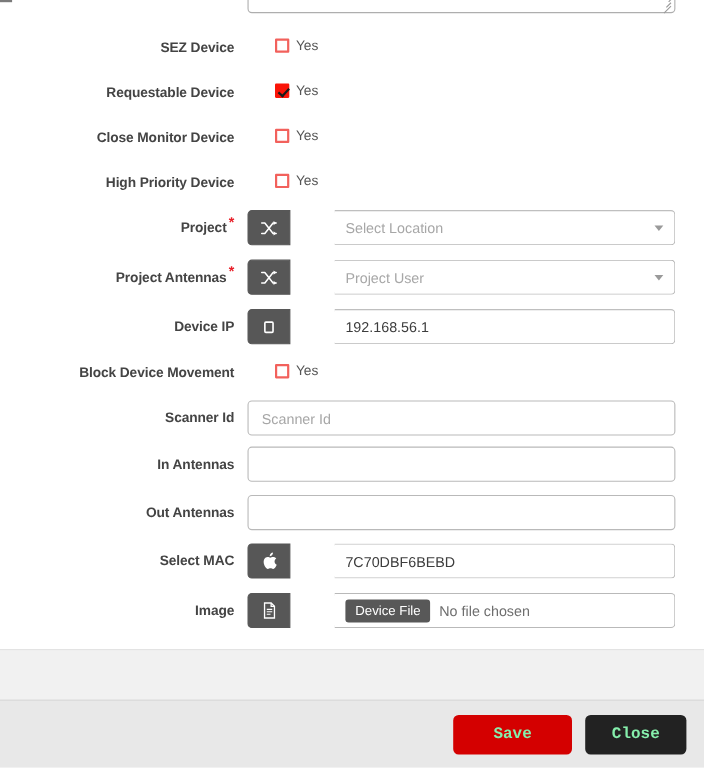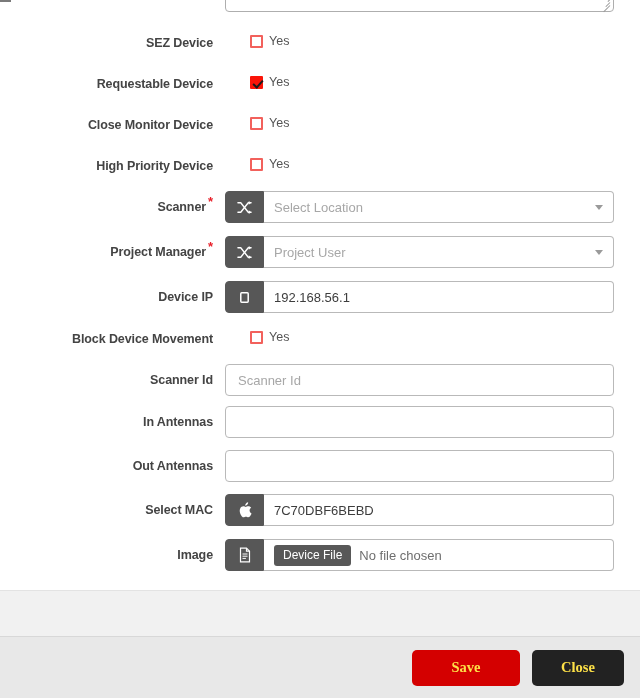--- a/index.html
+++ b/index.html
@@ -147,20 +147,21 @@
     border-left: none;
     border-radius: 0 4px 4px 0;
     background: #ffffff;
     display: flex;
     align-items: center;
     padding: 0 10px;
     position: relative;
     font-size: 13px;
     color: #3d3d3d;
     overflow: hidden;
+    margin-left: 40px;
   }
   .ifield.placeholder { color: #a7a7a7; }
 
   .caret {
     position: absolute;
     right: 11px; top: 50%;
     margin-top: -2px;
     width: 0; height: 0;
     border-left: 4px solid transparent;
     border-right: 4px solid transparent;
@@ -221,24 +222,24 @@
     border-top: 1px solid #d8d8d8;
     display: flex;
     align-items: center;
     justify-content: flex-end;
     gap: 12px;
     padding-right: 16px;
   }
   .btn {
     border: none;
     border-radius: 5px;
-    font-family: Liberation Serif, serif;
+    font-family: Liberation Mono, monospace;
     font-size: 14.5px;
     font-weight: bold;
-    color: #fde047;
+    color: #86efac;
     cursor: pointer;
     padding: 2px;
   }
   .btn-save {
     width: 108px; height: 36px;
     background: #d40000;
   }
   .btn-close {
     width: 92px; height: 36px;
     background: #222222;
@@ -287,37 +288,37 @@
 
     <div class="row" style="top:159px;">
       <div class="fld-label">High Priority Device</div>
       <label class="cb-wrap" style="top:-2px;">
         <span class="cbox"></span>
         <span class="cb-text">Yes</span>
       </label>
     </div>
 
     <div class="row" style="top:200px;">
-      <div class="fld-label" style="top:0px;"><span>Scanner</span><span class="req-star">*</span></div>
+      <div class="fld-label" style="top:0px;"><span>Project</span><span class="req-star">*</span></div>
       <div class="igroup" style="top:-9px; width:389px;">
         <span class="iprefix">
           <svg width="15" height="15" viewBox="0 0 16 16" fill="none" stroke="#ffffff" stroke-width="1.5" stroke-linecap="round" stroke-linejoin="round">
             <path d="M1 3h3l8 10h3"></path>
               <path d="M1 13h3l8-10h3"></path>
             <polyline points="12.5,1 15,3 12.5,5" fill="#ffffff" stroke="none"></polyline>
             <polyline points="12.5,11 15,13 12.5,15" fill="#ffffff" stroke="none"></polyline>
           </svg>
         </span>
         <span class="ifield placeholder">Select Location</span>
         <span class="caret"></span>
       </div>
     </div>
 
     <div class="row" style="top:245px;">
-      <div class="fld-label" style="top:0px;"><span>Project Manager</span><span class="req-star">*</span></div>
+      <div class="fld-label" style="top:0px;"><span>Project Antennas</span><span class="req-star">*</span></div>
       <div class="igroup" style="top:-9px; width:389px;">
         <span class="iprefix">
           <svg width="15" height="15" viewBox="0 0 16 16" fill="none" stroke="#ffffff" stroke-width="1.5" stroke-linecap="round" stroke-linejoin="round">
             <path d="M1 3h3l8 10h3"></path>
               <path d="M1 13h3l8-10h3"></path>
             <polyline points="12.5,1 15,3 12.5,5" fill="#ffffff" stroke="none"></polyline>
             <polyline points="12.5,11 15,13 12.5,15" fill="#ffffff" stroke="none"></polyline>
           </svg>
         </span>
         <span class="ifield placeholder">Project User</span>

